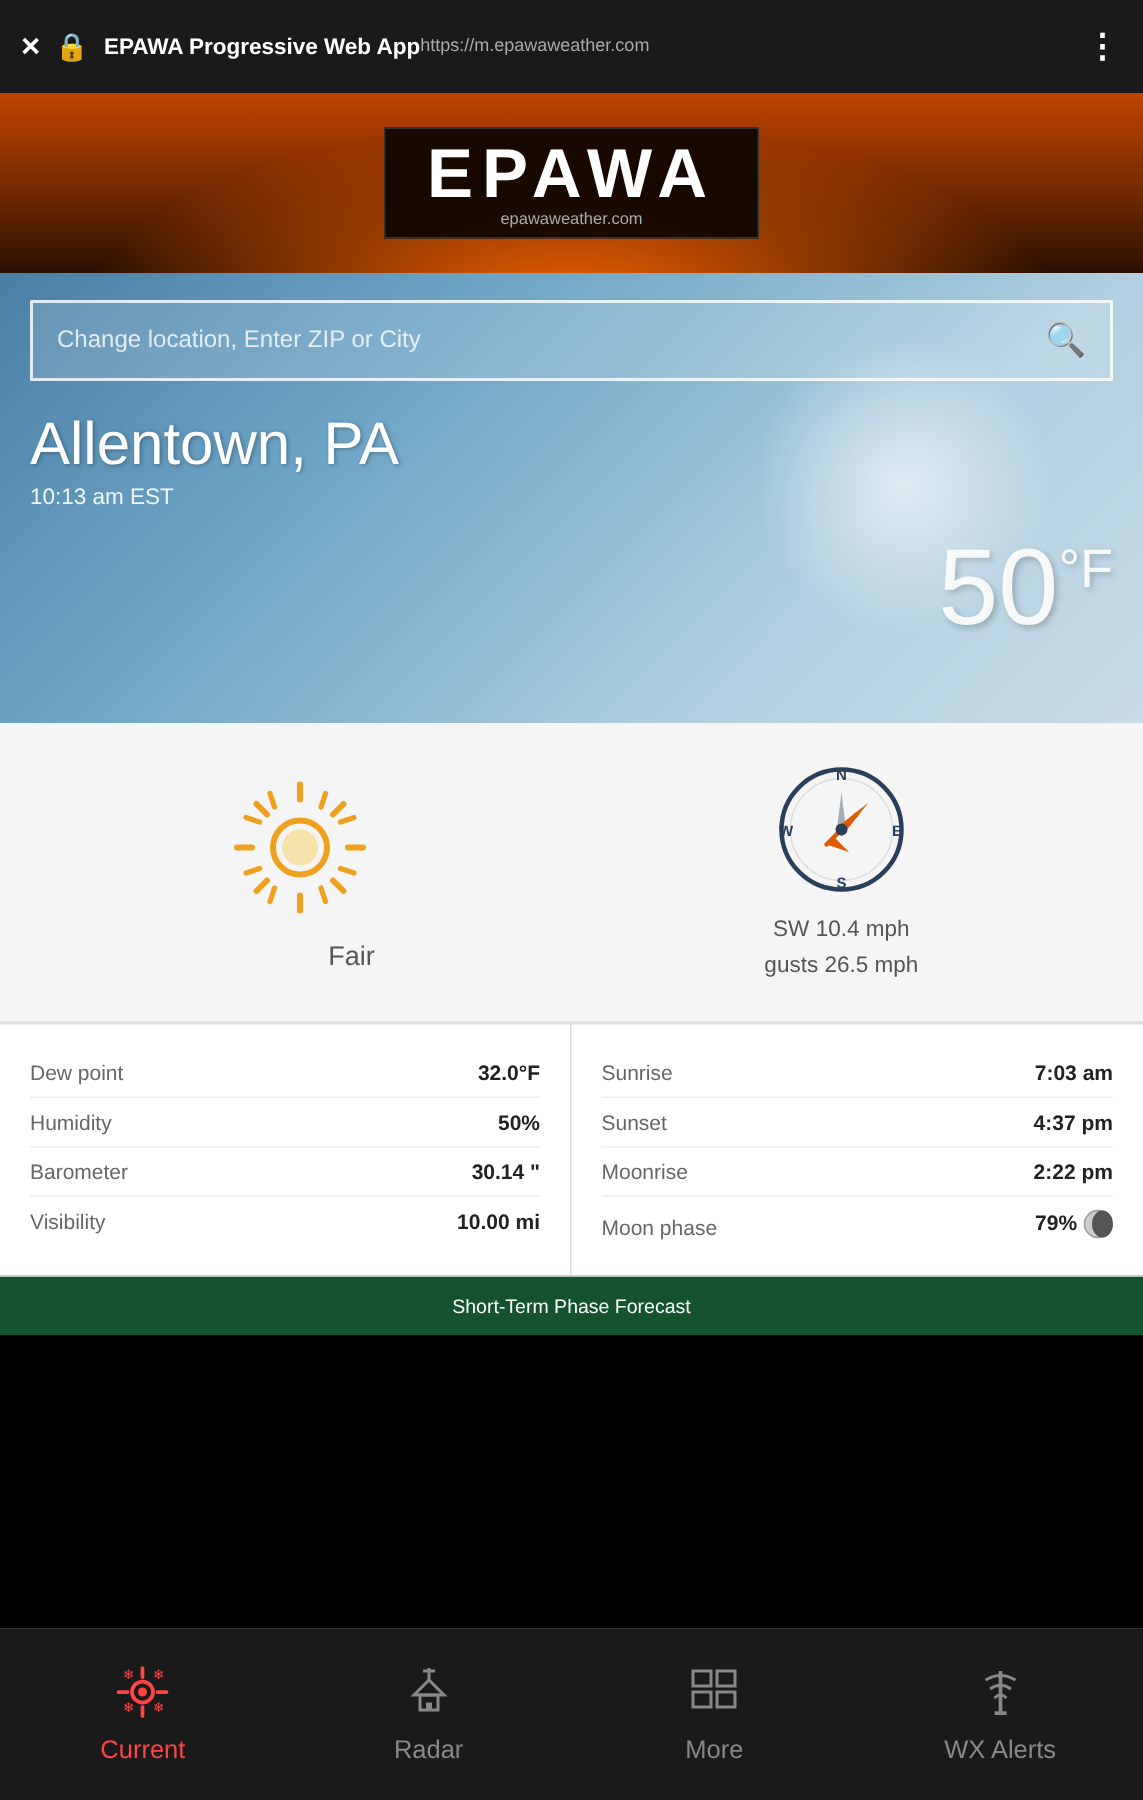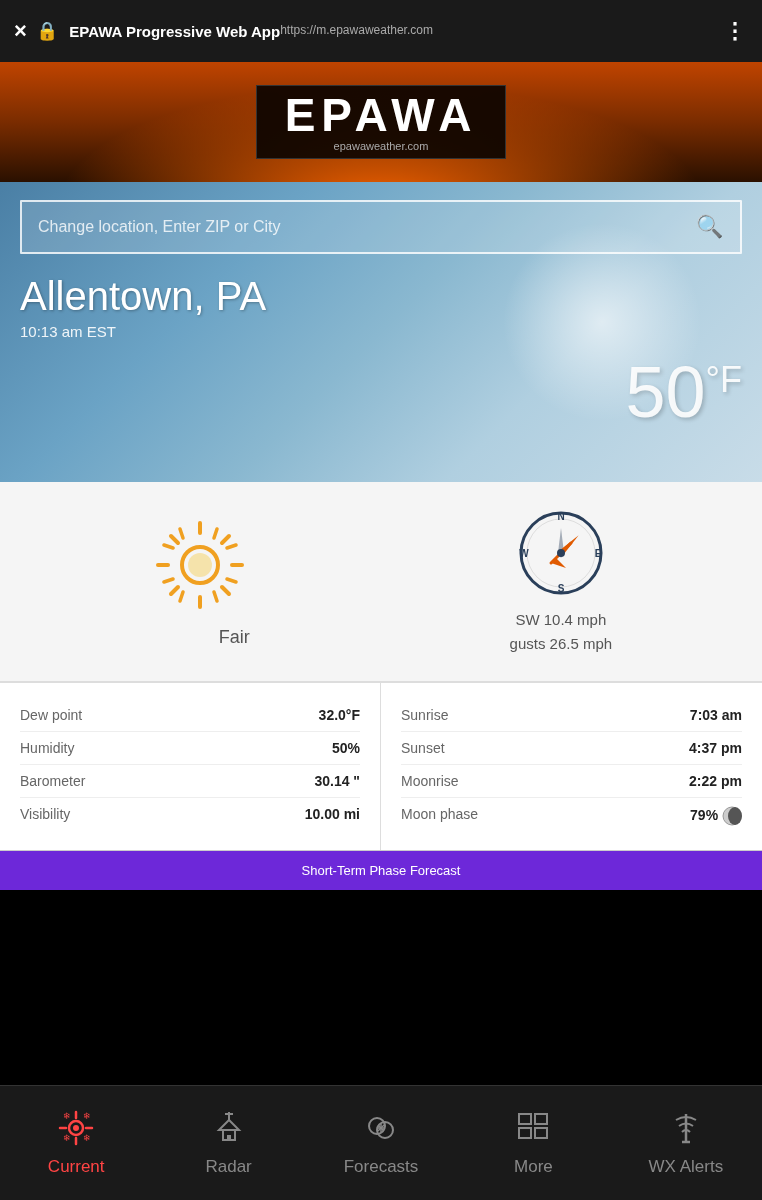--- a/index.html
+++ b/index.html
@@ -218,21 +218,21 @@
     }
     .stats-col {
       padding: 16px 20px;
     }
     .stats-col:first-child {
       border-right: 1px solid #ddd;
     }
     .stat-row {
       display: flex;
       justify-content: space-between;
-      align-items: flex-start;
+      align-items: flex-end;
       padding: 8px 0;
       border-bottom: 1px solid #eee;
       gap: 23px;
     }
     .stat-row:last-child {
       border-bottom: none;
     }
     .stat-label {
       color: #666;
       font-size: 14px;
@@ -256,21 +256,21 @@
       text-align: center;
       color: #555;
       font-size: 13px;
       cursor: pointer;
       border-right: 1px solid #ccc;
     }
     .forecast-tab:last-child {
       border-right: none;
     }
     .forecast-tab.active {
-      background: #6d28d9;
+      background: #14532d;
       color: #fff;
       text-align: center;
     }
 
     
     .bottom-nav {
       background: #1a1a1a;
       display: flex;
       height: 115px;
       border-top: 1px solid #333;
@@ -482,34 +482,20 @@
         <rect x="12" y="20" width="12" height="10" fill="none" stroke="#888" stroke-width="2"></rect>
         <polygon points="18,10 8,20 28,20" fill="none" stroke="#888" stroke-width="2"></polygon>
         <line x1="18" y1="2" x2="18" y2="10" stroke="#888" stroke-width="2"></line>
         <line x1="14" y1="4" x2="22" y2="4" stroke="#888" stroke-width="2"></line>
         <rect x="16" y="25" width="4" height="5" fill="#888"></rect>
       </svg>
     </div>
     <span class="nav-label">Radar</span>
   </div>
 
-  <div class="nav-item">
-    <div class="nav-icon-area">
-      <svg width="36" height="36" viewBox="0 0 36 36">
-        <circle cx="14" cy="16" r="8" fill="none" stroke="#888" stroke-width="2"></circle>
-        <circle cx="22" cy="20" r="8" fill="none" stroke="#888" stroke-width="2"></circle>
-
-        <line x1="18" y1="14" x2="18" y2="22" stroke="#888" stroke-width="1.5"></line>
-        <line x1="14" y1="18" x2="22" y2="18" stroke="#888" stroke-width="1.5"></line>
-        <line x1="15" y1="15" x2="21" y2="21" stroke="#888" stroke-width="1.5"></line>
-        <line x1="21" y1="15" x2="15" y2="21" stroke="#888" stroke-width="1.5"></line>
-      </svg>
-    </div>
-    <span class="nav-label">Forecasts</span>
-  </div>
 
   <div class="nav-item">
     <div class="nav-icon-area">
       <svg width="36" height="36" viewBox="0 0 36 36">
 
         <rect x="4" y="4" width="12" height="10" fill="none" stroke="#888" stroke-width="2"></rect>
         <rect x="20" y="4" width="12" height="10" fill="none" stroke="#888" stroke-width="2"></rect>
         <rect x="4" y="18" width="12" height="10" fill="none" stroke="#888" stroke-width="2"></rect>
         <rect x="20" y="18" width="12" height="10" fill="none" stroke="#888" stroke-width="2"></rect>
       </svg>

